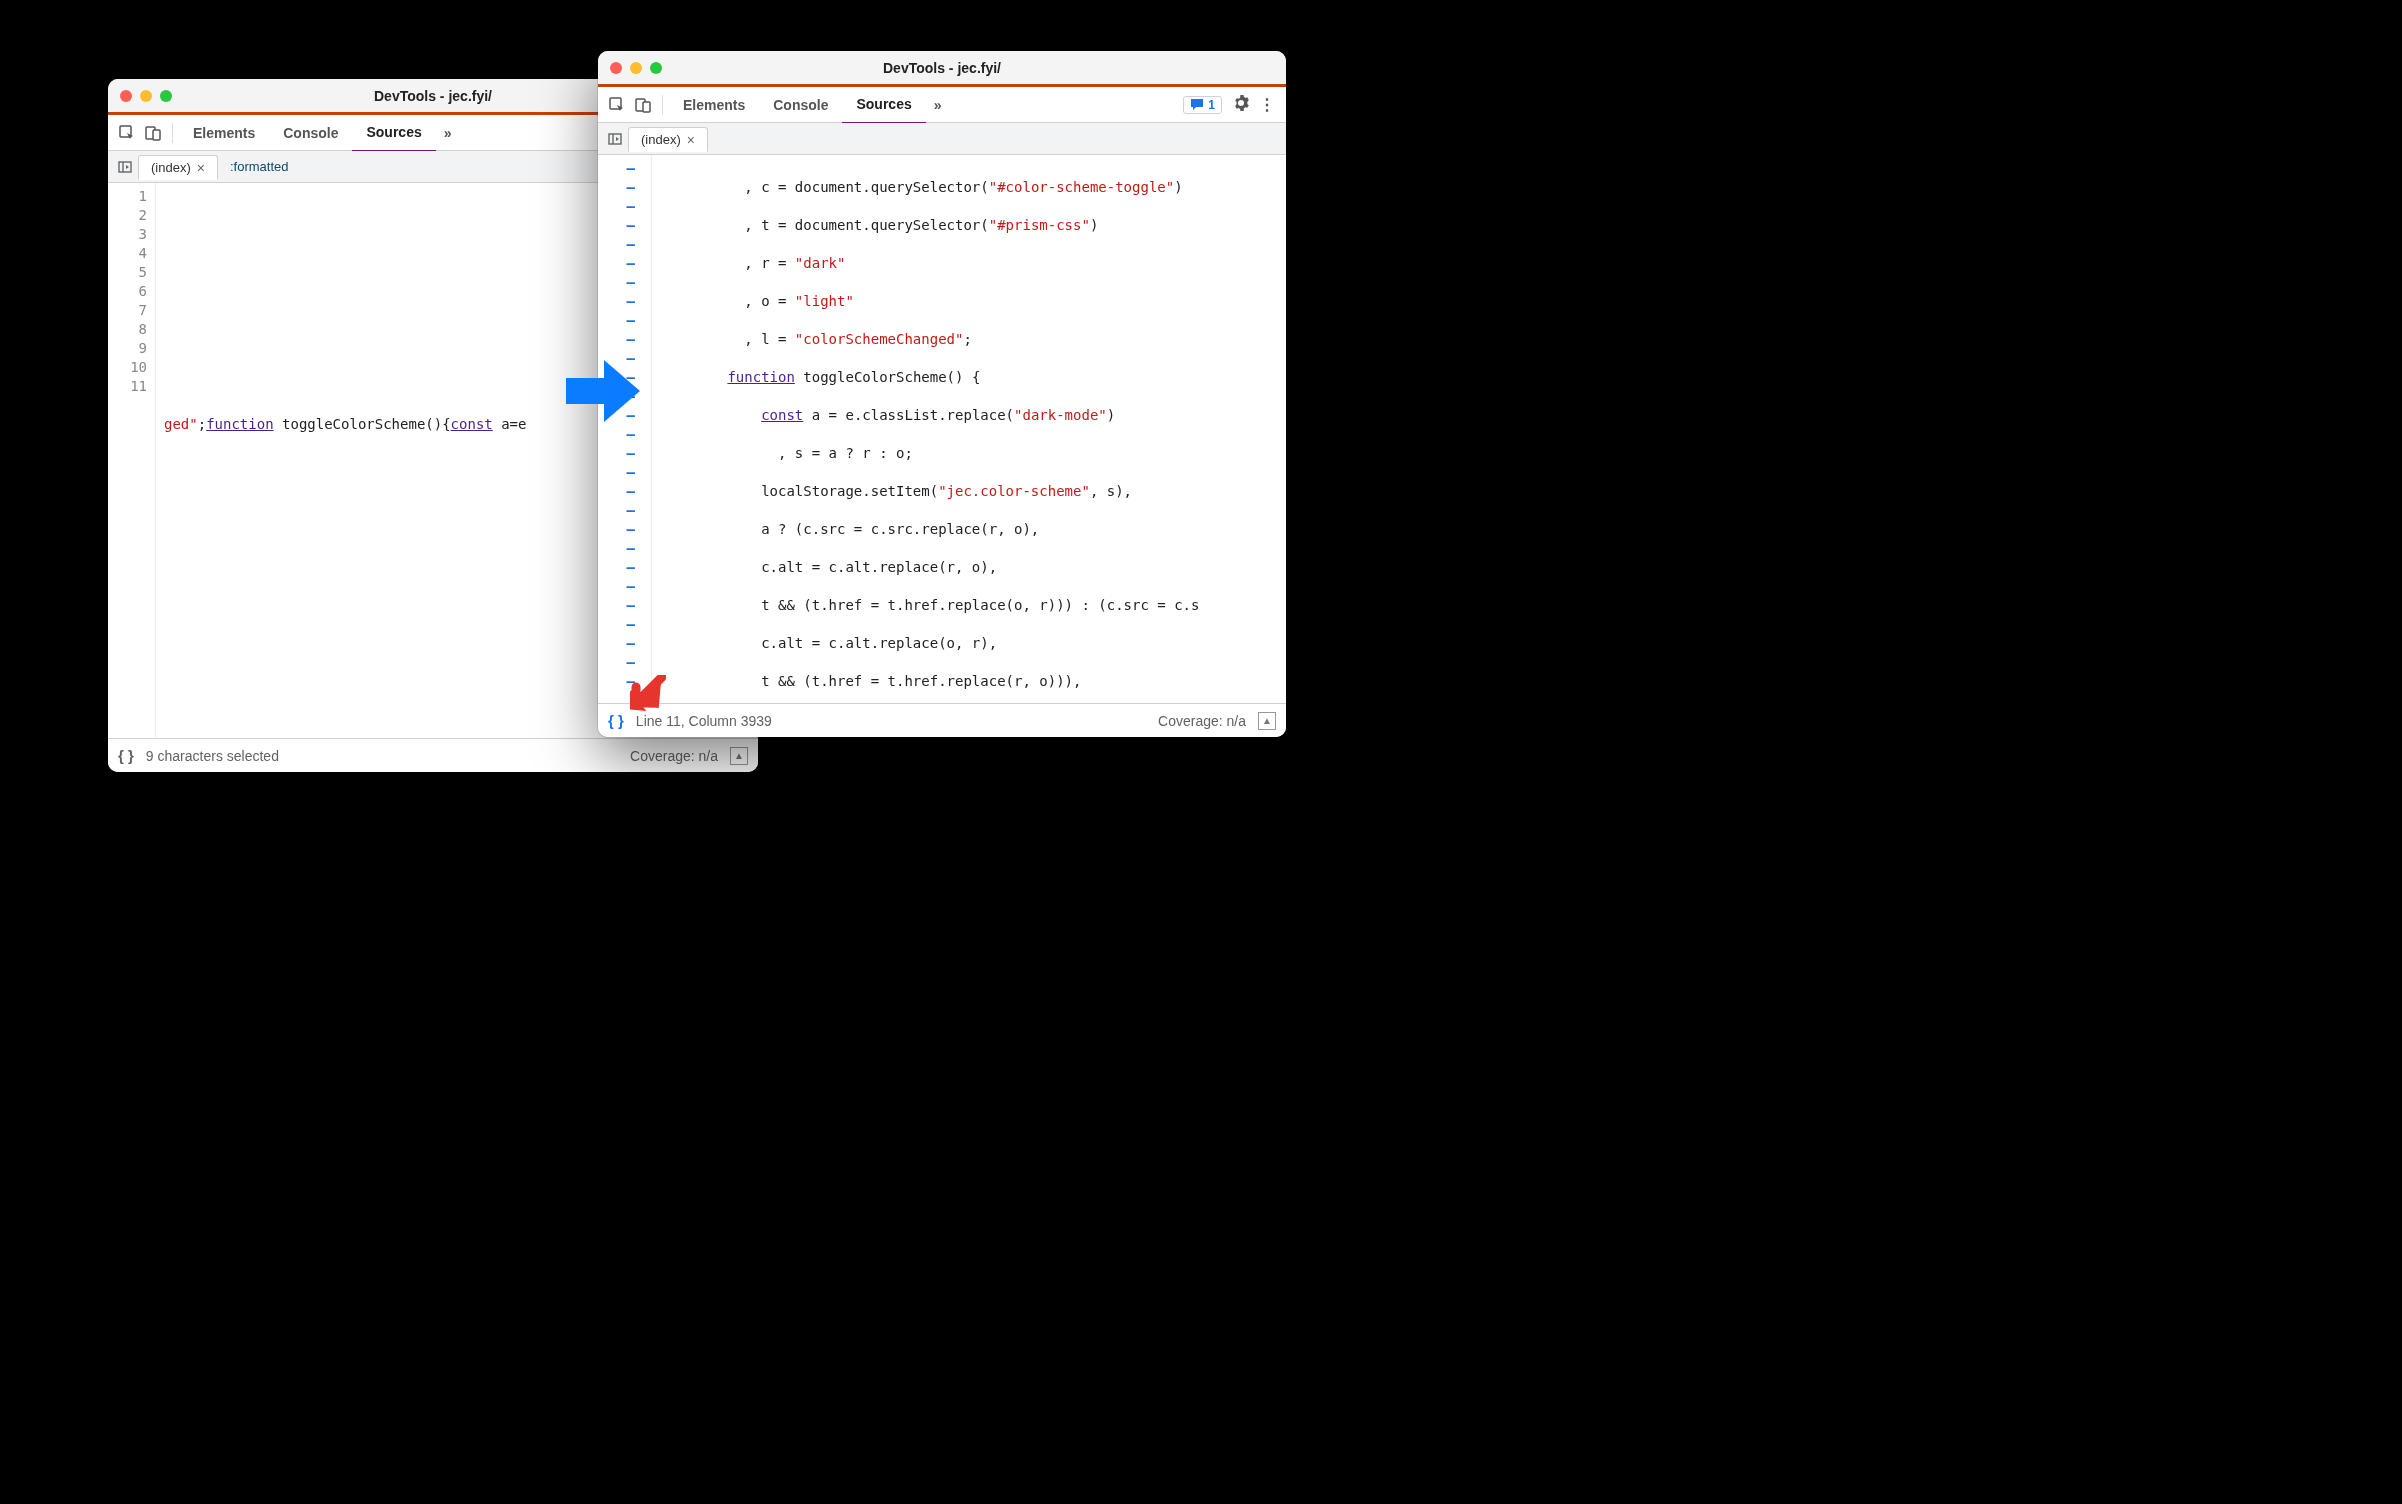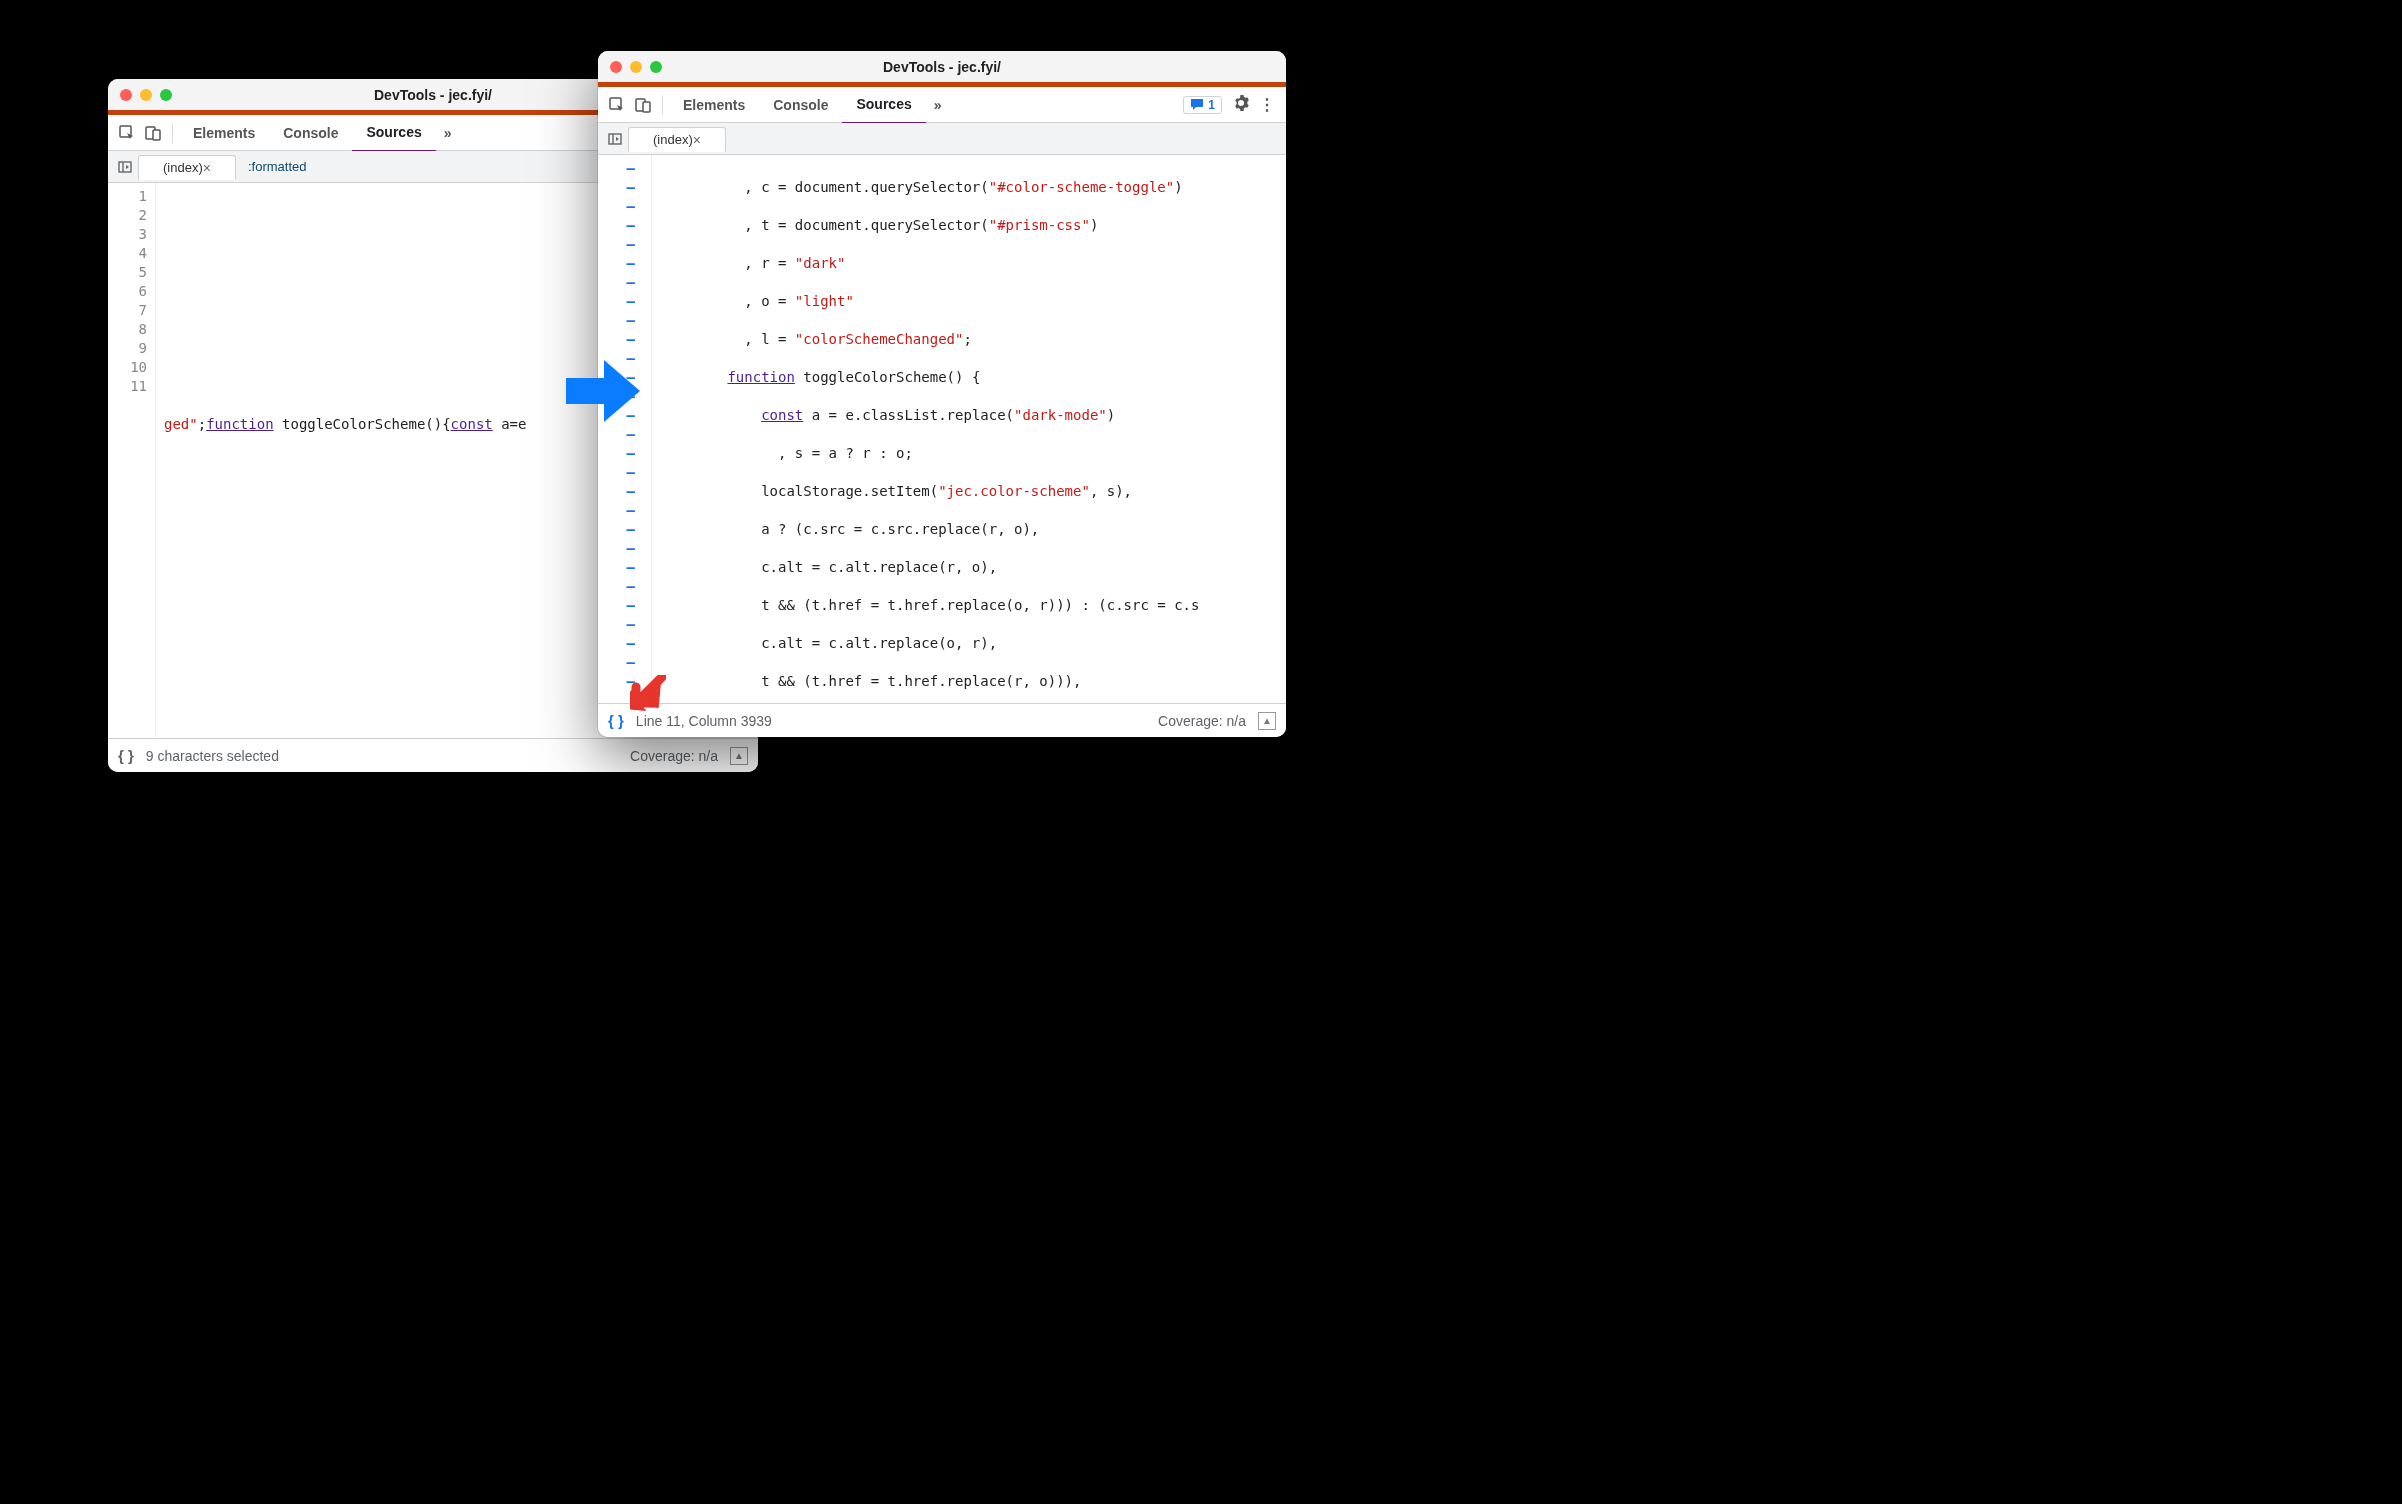--- a/index.html
+++ b/index.html
@@ -22,21 +22,21 @@
     overflow: hidden;
   }
   .w1 { left: 108px; top: 79px; width: 650px; height: 693px; }
   .w2 { left: 598px; top: 51px; width: 688px; height: 686px; z-index: 2; }
 
   .titlebar {
     height: 36px;
     display: flex;
     align-items: center;
     background: #f4f4f4;
-    border-bottom: 5px solid #c2410c;
+    border-bottom: 3px solid #c2410c;
     position: relative;
     flex-shrink: 0;
   }
   .traffic { display: flex; gap: 8px; padding-left: 12px; }
   .light { width: 12px; height: 12px; border-radius: 50%; }
   .red { background: #ff5f57; }
   .yellow { background: #febc2e; }
   .green { background: #28c840; }
   .title {
     position: absolute; left: 0; right: 0; text-align: center;
@@ -76,21 +76,21 @@
   .gear, .kebab { width: 26px; text-align: center; color: #555; font-size: 16px; }
 
   .tabstrip {
     height: 32px; background: #f1f3f4; border-bottom: 1px solid #d0d0d0;
     display: flex; align-items: center; padding-left: 4px; flex-shrink: 0;
     font-size: 13px; color: #333;
   }
   .tabstrip .nav { width: 26px; display:flex; align-items:center; justify-content:center; color:#666;}
   .filetab {
     background: #fff; border: 1px solid #d0d0d0; border-bottom-color:#fff;
-    padding: 4px 24px; display: flex; align-items: center; 
+    padding: 4px 12px; display: flex; align-items: center; gap: 6px;
     border-radius: 3px 3px 0 0; margin-right: 2px;
     position: relative; top: 1px;
   }
   .filetab .close { color: #666; font-size: 14px; line-height: 1; }
   .plain-tab { padding: 4px 10px; color: #0c4a6e; }
 
   .editor {
     flex: 1; display: flex; overflow: hidden;
     font-family: Menlo, Consolas, monospace; font-size: 14px; line-height: 19px;
     background: #fff;

